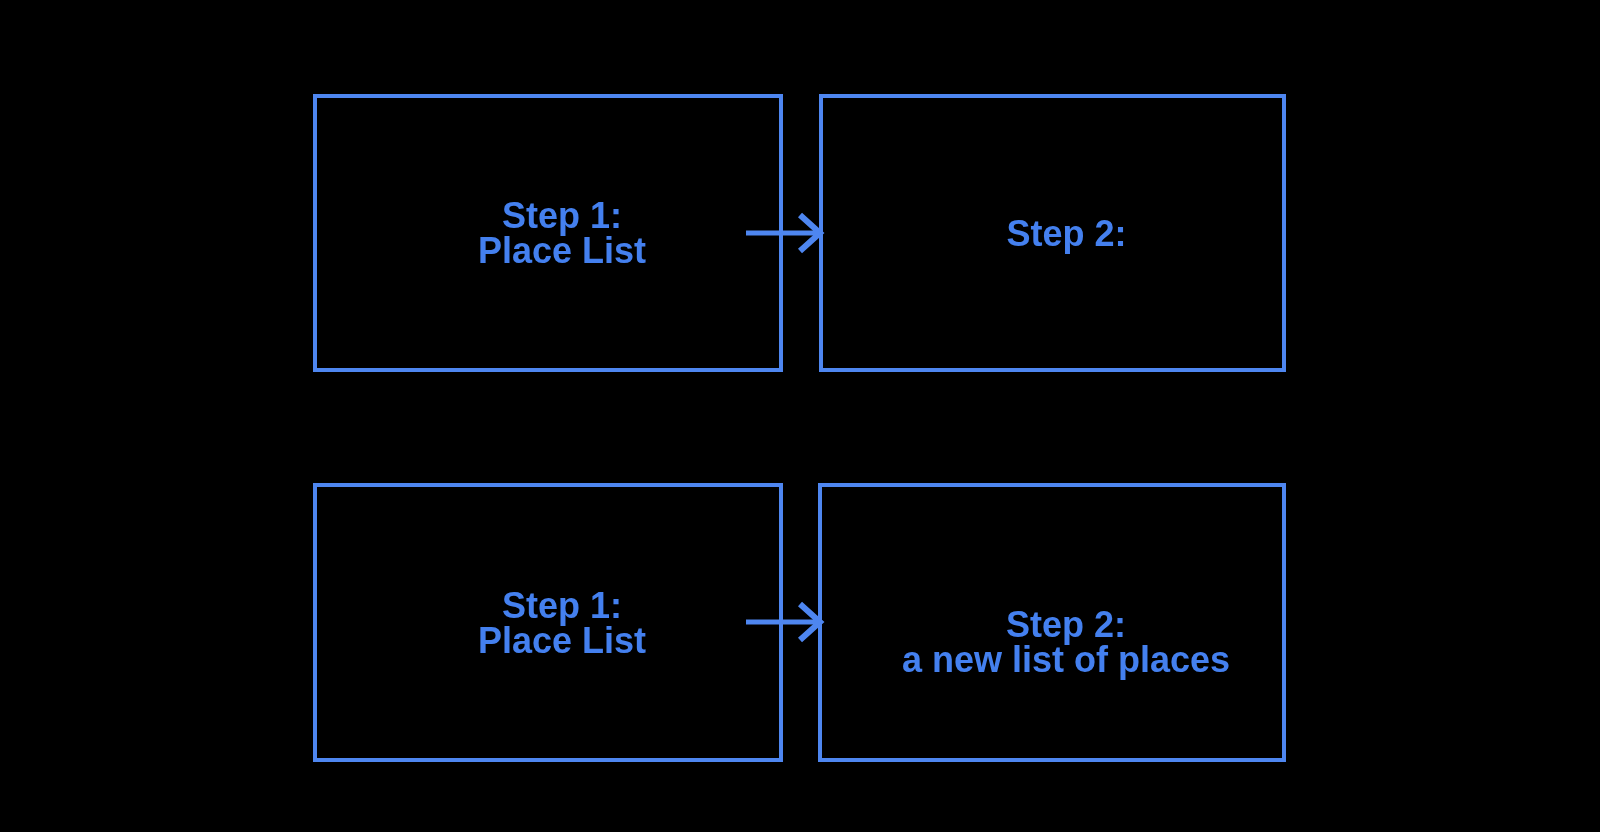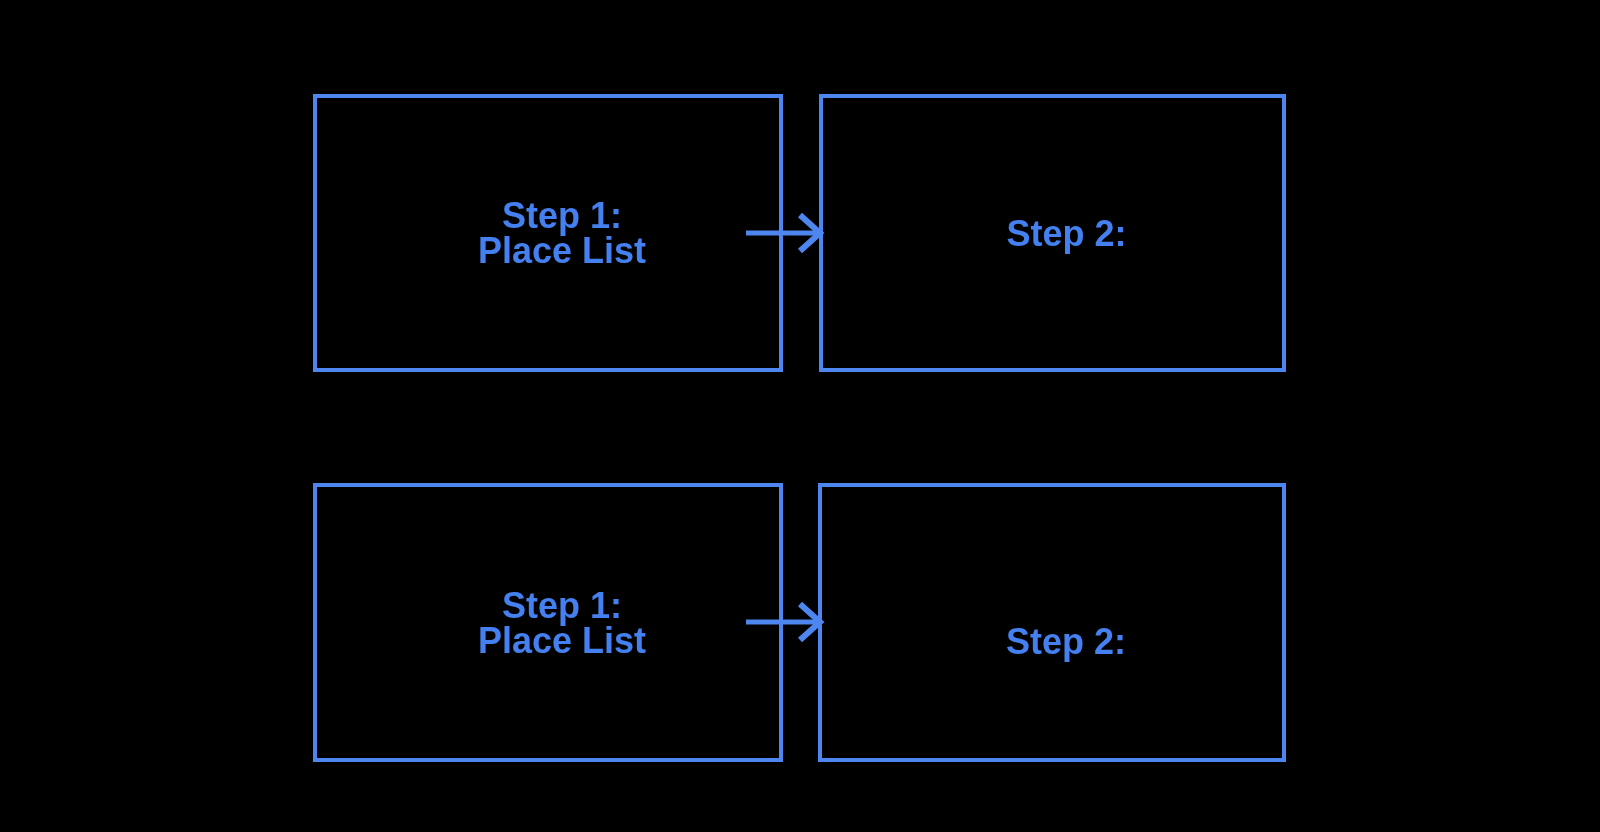--- a/index.html
+++ b/index.html
@@ -74,20 +74,21 @@
   <div class="flow-box box-bl">
     <div class="box-text">
       <div>Step 1:</div>
       <div>Place List</div>
     </div>
   </div>
 
   <div class="flow-box box-br">
     <div class="box-text shift-down">
       <div>Step 2:</div>
+      <div>a new list of places</div>
     </div>
   </div>
 
   <svg class="flow-arrow arrow-top" viewBox="0 0 80 44">
     <line x1="1" y1="22" x2="74" y2="22" stroke-width="5"></line>
     <polyline points="55,4 75,22 55,40" stroke-width="6"></polyline>
   </svg>
 
   <svg class="flow-arrow arrow-bottom" viewBox="0 0 80 44">
     <line x1="1" y1="22" x2="74" y2="22" stroke-width="5"></line>

